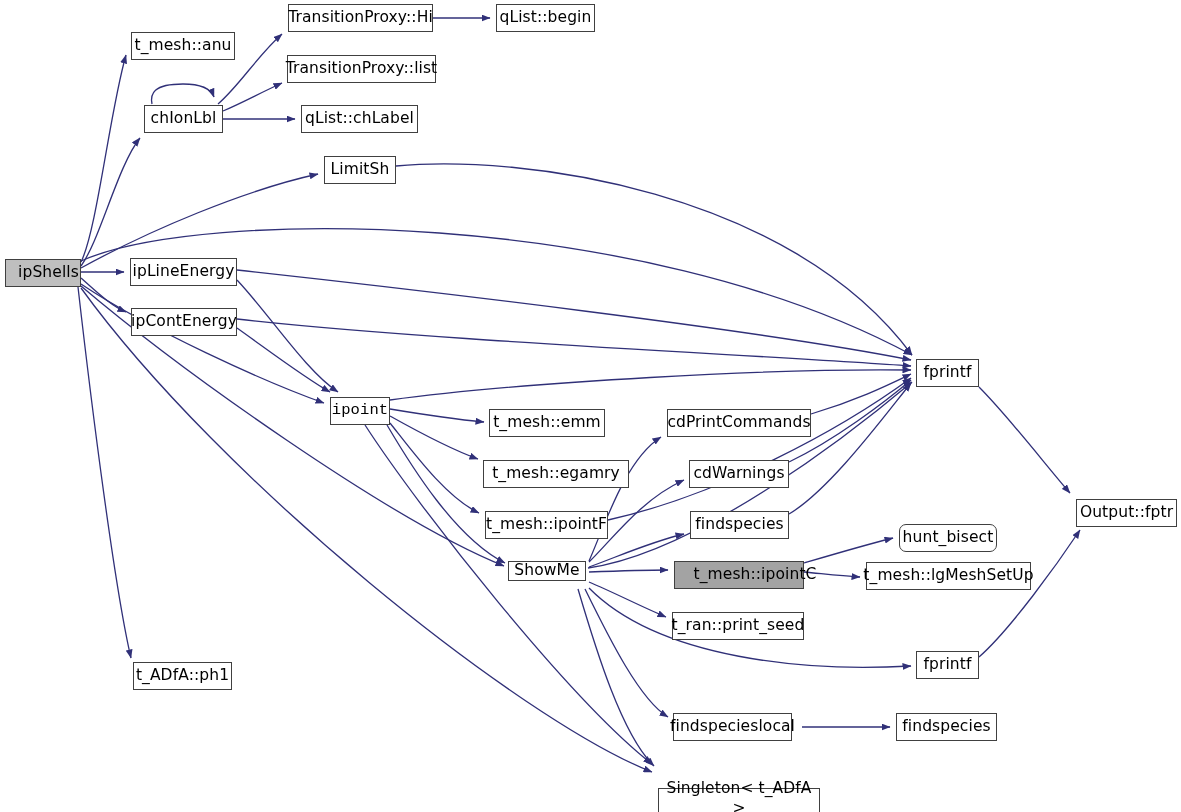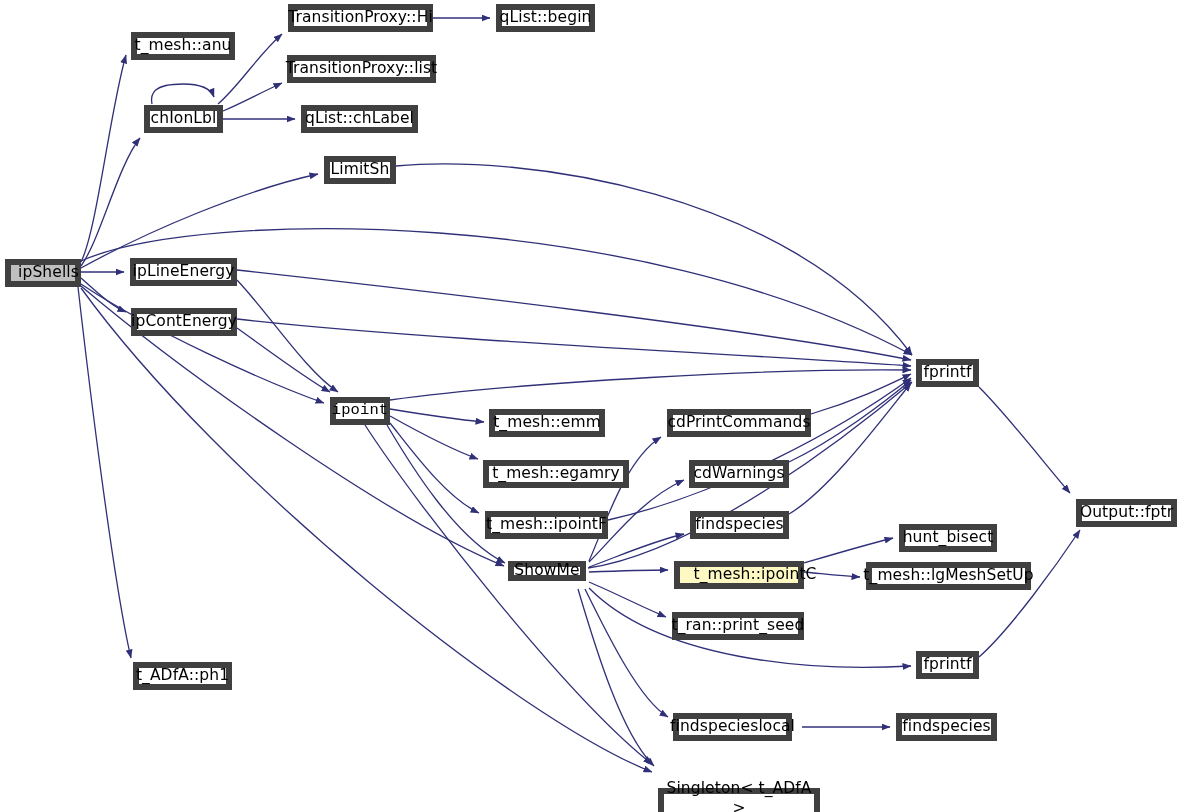--- a/index.html
+++ b/index.html
@@ -20,21 +20,21 @@
     position: absolute;
     left: 0;
     top: 0;
     width: 1181px;
     height: 812px;
     pointer-events: none;
   }
   .node {
     position: absolute;
     box-sizing: border-box;
-    border: 6px solid #ec4899;
+    border: 1px solid #ec4899;
     background: #ffffff;
     color: #000000;
     font-size: 15.5px;
     line-height: 1.15;
     display: flex;
     align-items: center;
     justify-content: center;
     text-align: center;
     white-space: pre;
     letter-spacing: 0.1px;
@@ -118,23 +118,23 @@
       <div class="node" style="left: 130px; top: 258px; width: 107px; height: 28px; border-color: rgb(64, 64, 64); background: rgb(255, 255, 255);">ipLineEnergy</div>
       <div class="node" style="left: 131px; top: 308px; width: 106px; height: 28px; border-color: rgb(64, 64, 64); background: rgb(255, 255, 255);">ipContEnergy</div>
       <div class="node" style="left: 330px; top: 397px; width: 60px; height: 28px; border-color: rgb(64, 64, 64); background: rgb(255, 255, 255); font-family: Liberation Mono, monospace;">ipoint</div>
       <div class="node" style="left: 489px; top: 409px; width: 116px; height: 28px; border-color: rgb(64, 64, 64); background: rgb(255, 255, 255);">t_mesh::emm</div>
       <div class="node" style="left: 483px; top: 460px; width: 146px; height: 28px; border-color: rgb(64, 64, 64); background: rgb(255, 255, 255);">t_mesh::egamry</div>
       <div class="node" style="left: 485px; top: 511px; width: 123px; height: 28px; border-color: rgb(64, 64, 64); background: rgb(255, 255, 255);">t_mesh::ipointF</div>
       <div class="node" style="left: 508px; top: 561px; width: 78px; height: 20px; border-color: rgb(64, 64, 64); background: rgb(255, 255, 255);">ShowMe</div>
       <div class="node" style="left: 667px; top: 409px; width: 144px; height: 28px; border-color: rgb(64, 64, 64); background: rgb(255, 255, 255);">cdPrintCommands</div>
       <div class="node" style="left: 689px; top: 460px; width: 100px; height: 28px; border-color: rgb(64, 64, 64); background: rgb(255, 255, 255);">cdWarnings</div>
       <div class="node" style="left: 690px; top: 511px; width: 99px; height: 28px; border-color: rgb(64, 64, 64); background: rgb(255, 255, 255);">findspecies</div>
-      <div class="node" style="left: 674px; top: 561px; width: 130px; height: 28px; border-color: rgb(64, 64, 64); background: #fef9c3; padding-left: 32px;">t_mesh::ipointC</div>
+      <div class="node" style="left: 674px; top: 561px; width: 130px; height: 28px; border-color: rgb(64, 64, 64); background: #a3a3a3; padding-left: 32px;">t_mesh::ipointC</div>
       <div class="node" style="left: 672px; top: 612px; width: 132px; height: 28px; border-color: rgb(64, 64, 64); background: rgb(255, 255, 255);">t_ran::print_seed</div>
-      <div class="node" style="left: 899px; top: 524px; width: 98px; height: 28px; border-color: rgb(64, 64, 64); background: rgb(255, 255, 255);">hunt_bisect</div>
+      <div class="node" style="left: 899px; top: 524px; width: 98px; height: 28px; border-color: rgb(64, 64, 64); background: rgb(255, 255, 255); border-radius: 7px;">hunt_bisect</div>
       <div class="node" style="left: 866px; top: 562px; width: 165px; height: 28px; border-color: rgb(64, 64, 64); background: rgb(255, 255, 255);">t_mesh::lgMeshSetUp</div>
       <div class="node" style="left: 916px; top: 359px; width: 63px; height: 28px; border-color: rgb(64, 64, 64); background: rgb(255, 255, 255);">fprintf</div>
       <div class="node" style="left: 916px; top: 651px; width: 63px; height: 28px; border-color: rgb(64, 64, 64); background: rgb(255, 255, 255);">fprintf</div>
       <div class="node" style="left: 1076px; top: 499px; width: 101px; height: 28px; border-color: rgb(64, 64, 64); background: rgb(255, 255, 255);">Output::fptr</div>
       <div class="node" style="left: 673px; top: 713px; width: 119px; height: 28px; border-color: rgb(64, 64, 64); background: rgb(255, 255, 255);">findspecieslocal</div>
       <div class="node" style="left: 896px; top: 713px; width: 101px; height: 28px; border-color: rgb(64, 64, 64); background: rgb(255, 255, 255);">findspecies</div>
       <div class="node two-line" style="left: 658px; top: 764px; width: 162px; height: 41px; border-color: rgb(64, 64, 64); background: rgb(255, 255, 255);">Singleton&lt; t_ADfA &gt;
 ::Inst</div>
       <div class="node" style="left: 133px; top: 662px; width: 99px; height: 28px; border-color: rgb(64, 64, 64); background: rgb(255, 255, 255);">t_ADfA::ph1</div>
     </div>

